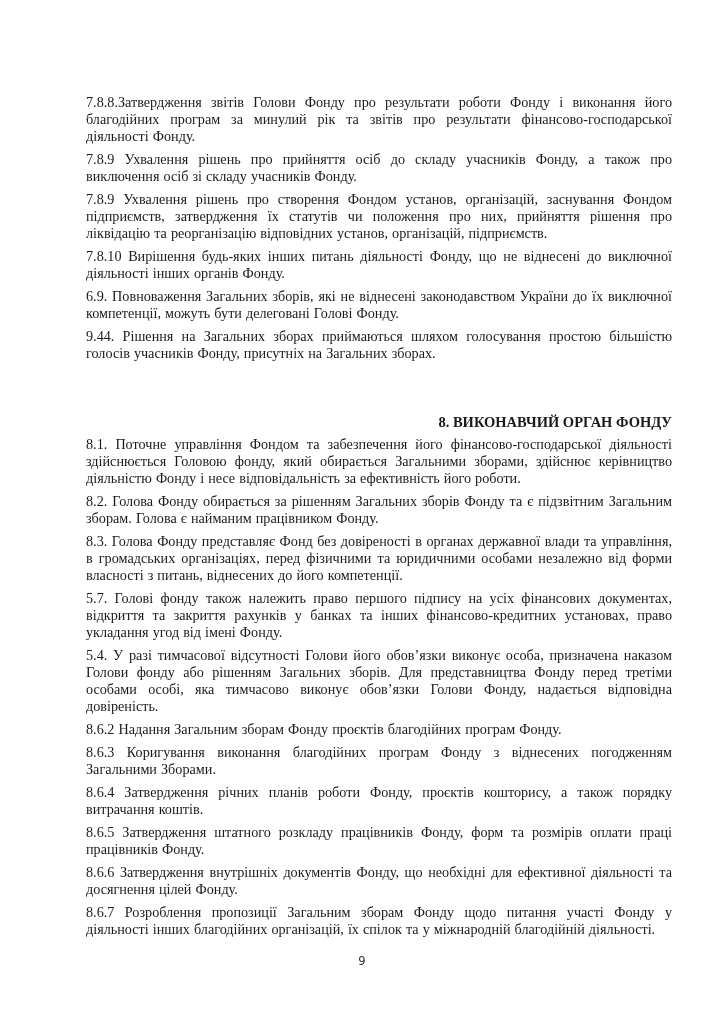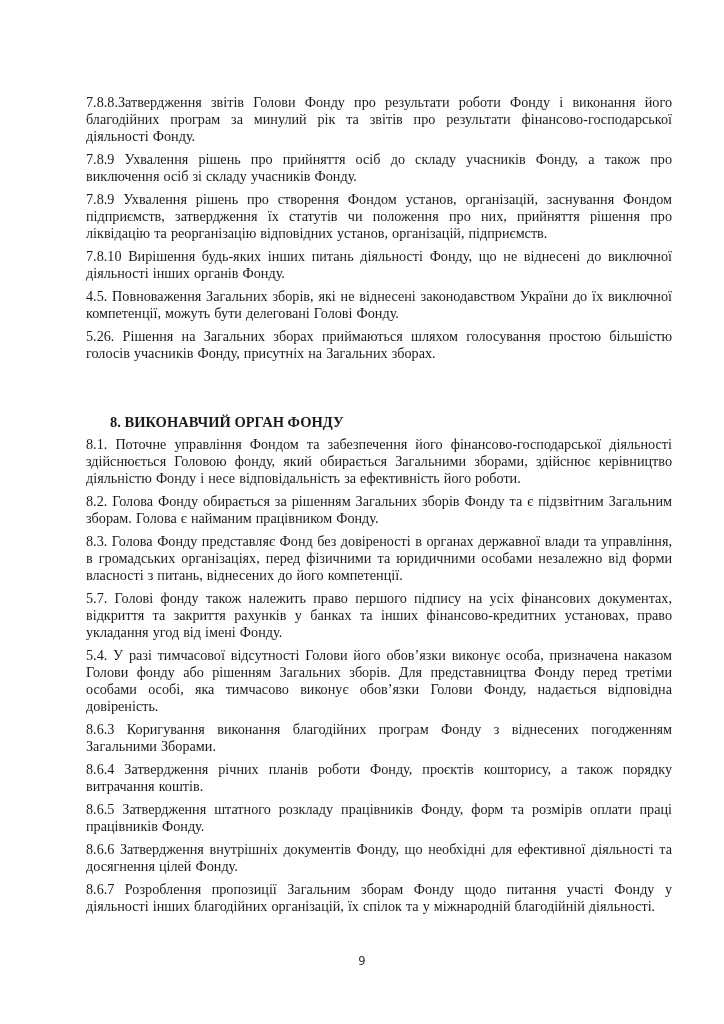--- a/index.html
+++ b/index.html
@@ -25,21 +25,21 @@
     .para {
       font-size: 14.2px;
       line-height: 17px;
       text-align: justify;
       margin: 0 0 6px 0;
       word-spacing: 0.5px;
     }
     .heading {
       font-size: 14.5px;
       font-weight: bold;
-      text-align: left;
+      text-align: right;
       margin: 52px 0 5px 0;
       line-height: 17px;
       padding-left: 24px;
     }
     .page-number {
       position: absolute;
       left: 0;
       width: 724px;
       top: 954px;
       text-align: center;
@@ -49,30 +49,31 @@
     }
   </style>
 </head>
 <body>
 
 <div class="page">
   <p class="para">7.8.8.Затвердження звітів Голови Фонду про результати роботи Фонду і виконання його благодійних програм за минулий рік та звітів про результати фінансово-господарської діяльності Фонду.</p>
   <p class="para">7.8.9 Ухвалення рішень про прийняття осіб до складу учасників Фонду, а також про виключення осіб зі складу учасників Фонду.</p>
   <p class="para">7.8.9 Ухвалення рішень про створення Фондом установ, організацій, заснування Фондом підприємств, затвердження їх статутів чи положення про них, прийняття рішення про ліквідацію та реорганізацію відповідних установ, організацій, підприємств.</p>
   <p class="para">7.8.10 Вирішення будь-яких інших питань діяльності Фонду, що не віднесені до виключної діяльності інших органів Фонду.</p>
-  <p class="para">4.5. Повноваження Загальних зборів, які не віднесені законодавством України до їх виключної компетенції, можуть бути делеговані Голові Фонду.</p>
-  <p class="para">5.26. Рішення на Загальних зборах приймаються шляхом голосування простою більшістю голосів учасників Фонду, присутніх на Загальних зборах.</p>
+  <p class="para">6.9. Повноваження Загальних зборів, які не віднесені законодавством України до їх виключної компетенції, можуть бути делеговані Голові Фонду.</p>
+  <p class="para">9.44. Рішення на Загальних зборах приймаються шляхом голосування простою більшістю голосів учасників Фонду, присутніх на Загальних зборах.</p>
 
   <h2 class="heading">8. ВИКОНАВЧИЙ ОРГАН ФОНДУ</h2>
 
   <p class="para">8.1. Поточне управління Фондом та забезпечення його фінансово-господарської діяльності здійснюється Головою фонду, який обирається Загальними зборами, здійснює керівництво діяльністю Фонду і несе відповідальність за ефективність його роботи.</p>
   <p class="para">8.2. Голова Фонду обирається за рішенням Загальних зборів Фонду та є підзвітним Загальним зборам. Голова є найманим працівником Фонду.</p>
   <p class="para">8.3. Голова Фонду представляє Фонд без довіреності в органах державної влади та управління, в громадських організаціях, перед фізичними та юридичними особами незалежно від форми власності з питань, віднесених до його компетенції.</p>
   <p class="para">5.7. Голові фонду також належить право першого підпису на усіх фінансових документах, відкриття та закриття рахунків у банках та інших фінансово-кредитних установах, право укладання угод від імені Фонду.</p>
   <p class="para">5.4. У разі тимчасової відсутності Голови його обов’язки виконує особа, призначена наказом Голови фонду або рішенням Загальних зборів. Для представництва Фонду перед третіми особами особі, яка тимчасово виконує обов’язки Голови Фонду, надається відповідна довіреність.</p>
+  <p class="para">8.6.2 Надання Загальним зборам Фонду проєктів благодійних програм Фонду.</p>
   <p class="para">8.6.3 Коригування виконання благодійних програм Фонду з віднесених погодженням Загальними Зборами.</p>
   <p class="para">8.6.4 Затвердження річних планів роботи Фонду, проєктів кошторису, а також порядку витрачання коштів.</p>
   <p class="para">8.6.5 Затвердження штатного розкладу працівників Фонду, форм та розмірів оплати праці працівників Фонду.</p>
   <p class="para">8.6.6 Затвердження внутрішніх документів Фонду, що необхідні для ефективної діяльності та досягнення цілей Фонду.</p>
   <p class="para">8.6.7 Розроблення пропозиції Загальним зборам Фонду щодо питання участі Фонду у діяльності інших благодійних організацій, їх спілок та у міжнародній благодійній діяльності.</p>
 </div>
 
 <div class="page-number">9</div>
 
 </body></html>

